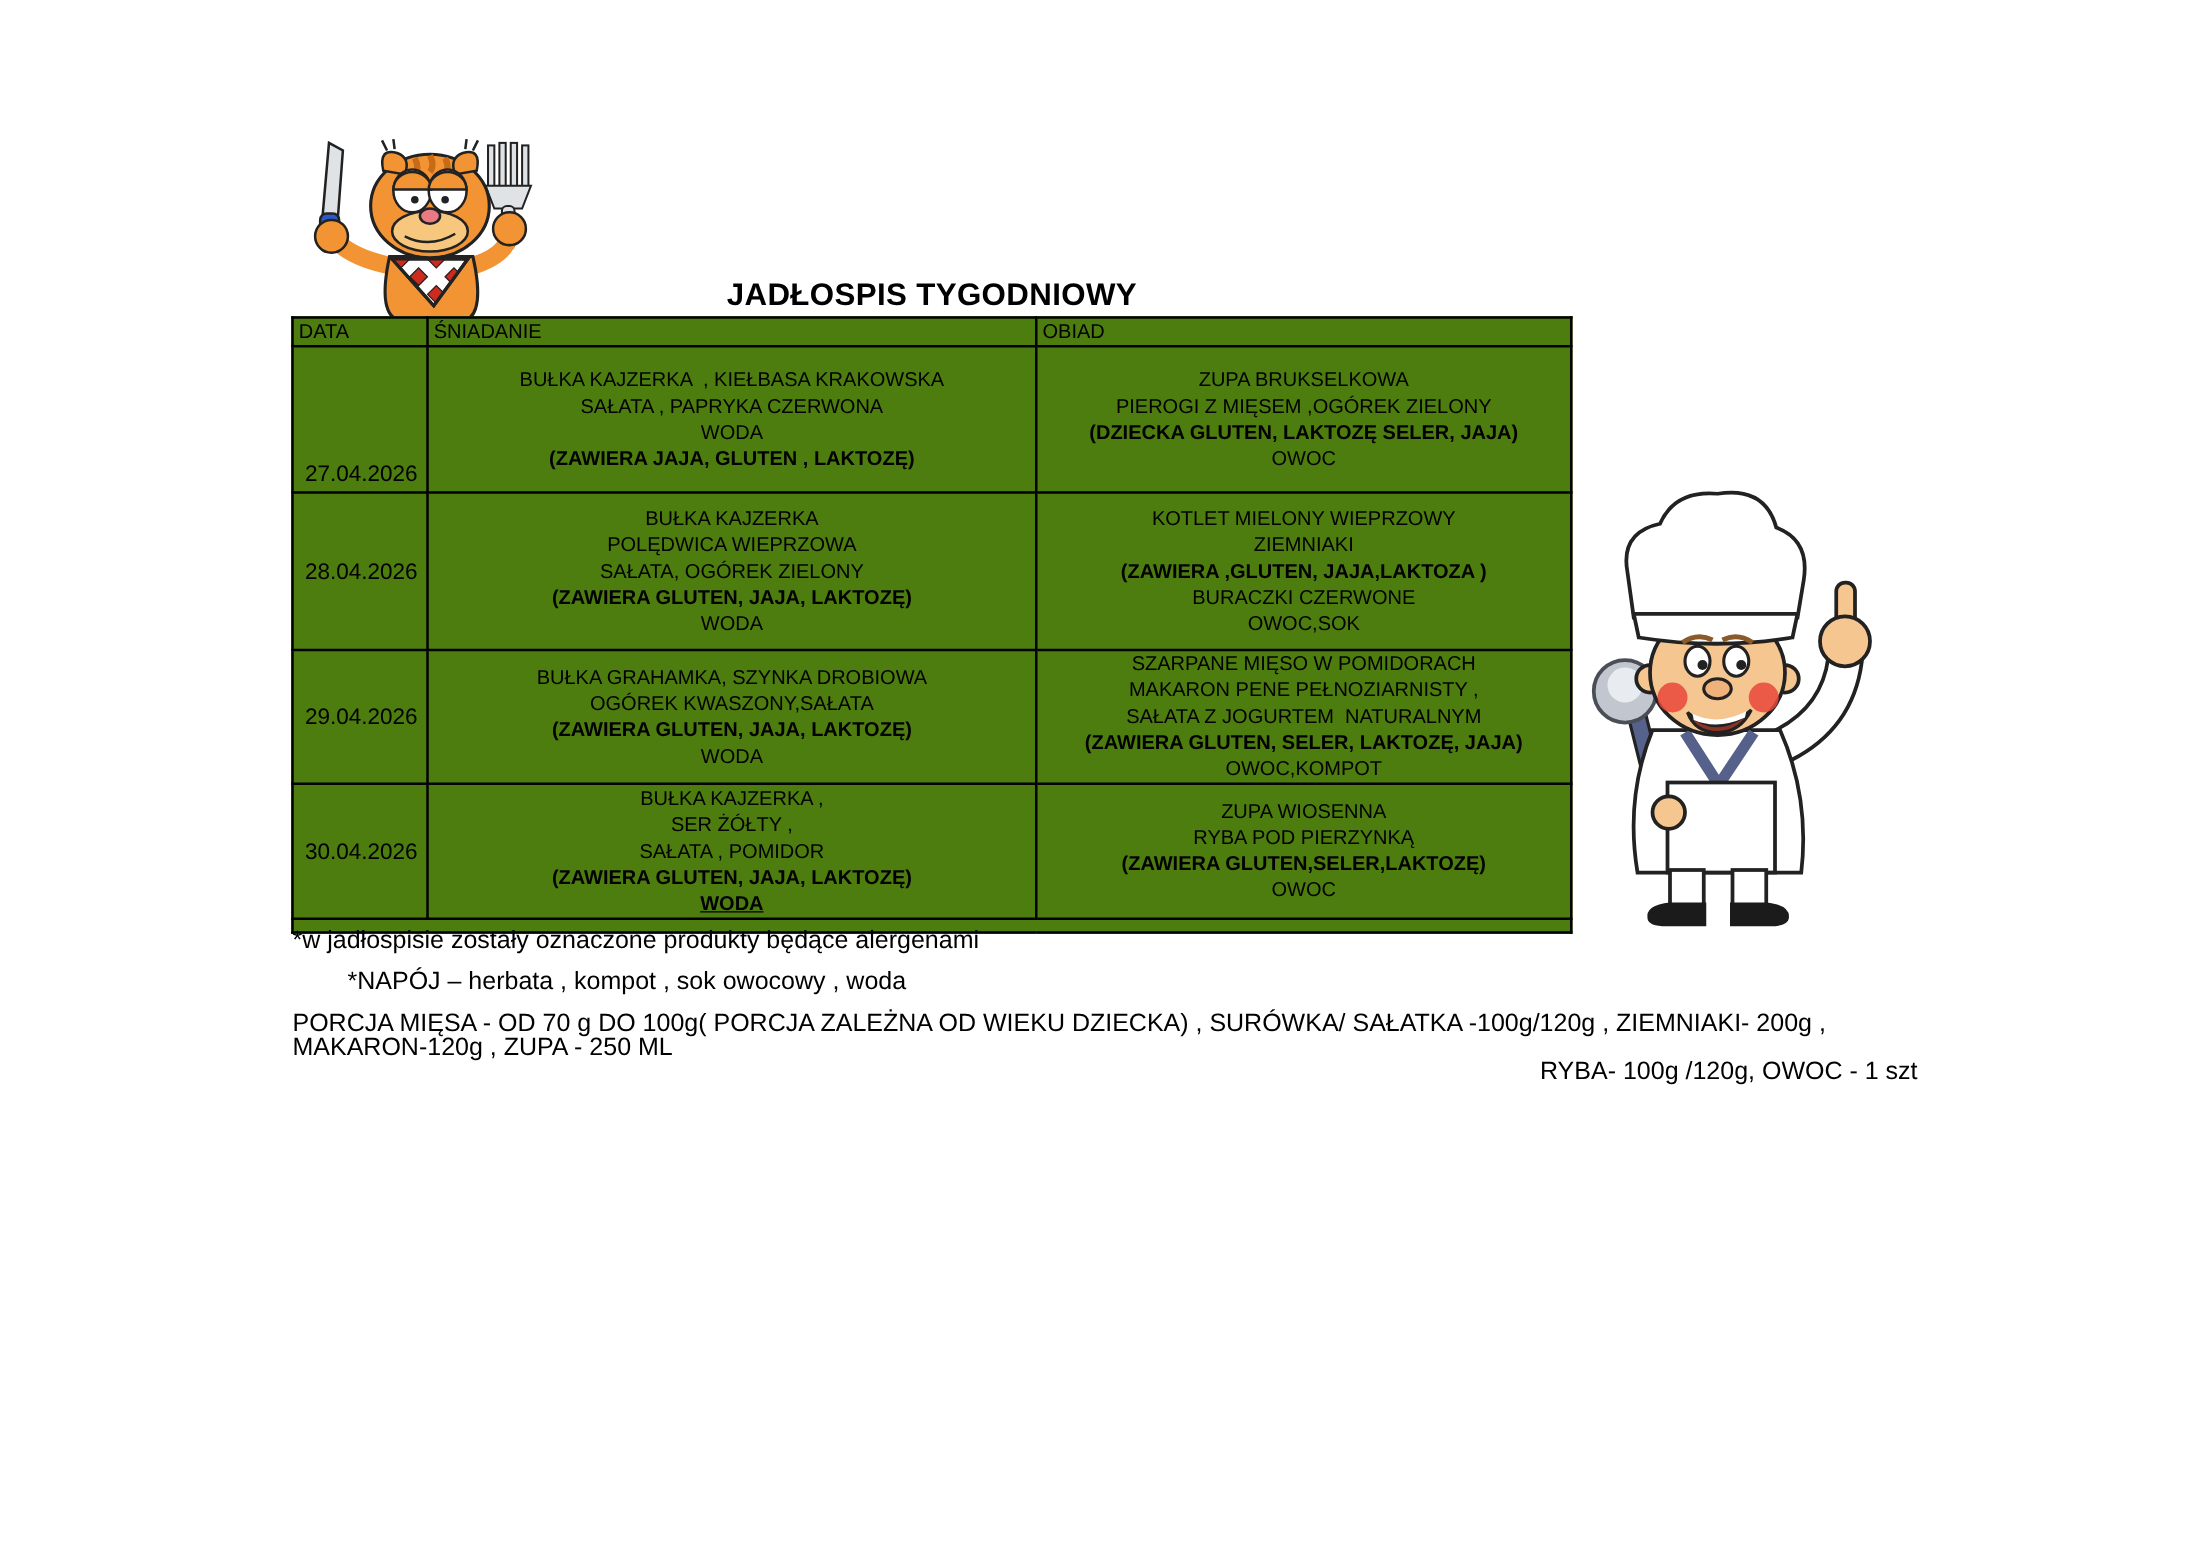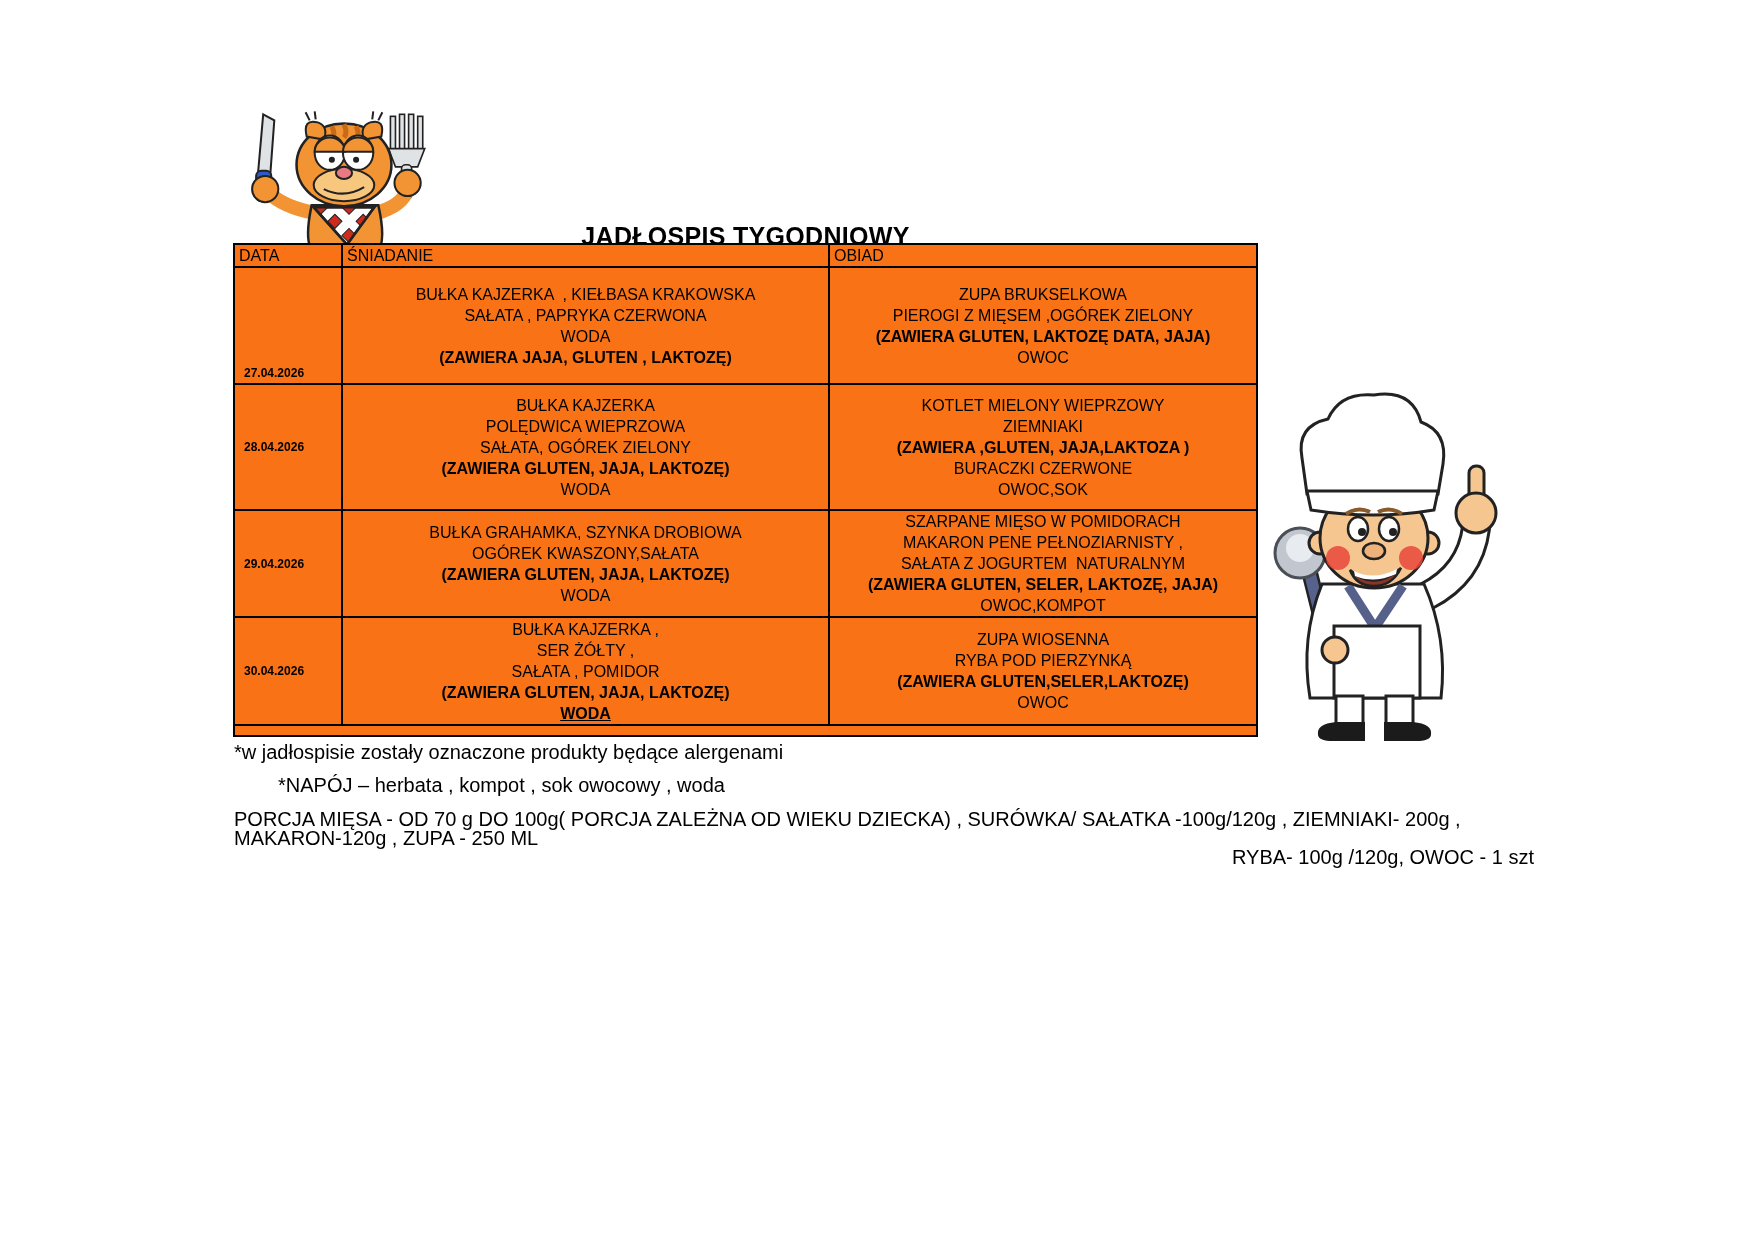--- a/index.html
+++ b/index.html
@@ -5,26 +5,26 @@
   html,body{margin:0;padding:0;background:#fff;}
   .page{position:relative;width:1755px;height:1241px;background:#ffffff;
         font-family:"Liberation Sans",sans-serif;color:#000;overflow:hidden;}
 
   .garfield{position:absolute;left:243px;top:110px;width:207px;height:150px;}
   .chef{position:absolute;left:1222px;top:386px;width:295px;height:365px;z-index:5;}
 
   .title{position:absolute;left:233px;top:221px;width:1023px;margin:1px;
          text-align:center;font-size:25px;font-weight:bold;letter-spacing:.3px;}
 
-  .menu-table{position:absolute;left:233px;top:243px;width:1023px;
-              border-collapse:collapse;table-layout:fixed;background:#f97316;}
+  .menu-table{position:absolute;left:233px;top:253px;width:1023px;
+              border-collapse:collapse;table-layout:fixed;background:#4d7c0f;}
   .menu-table th,.menu-table td{border:2px solid #000;}
   .menu-table thead th{font-weight:normal;text-align:left;font-size:16px;
                        height:21px;padding:0 4px;line-height:21px;}
-  .date-cell{font-size:12px;padding:0 16px 0 9px;vertical-align:middle;font-weight:bold;}
+  .date-cell{font-size:18px;padding:0 16px 0 9px;vertical-align:middle;}
   tbody tr:nth-child(1){height:117px;}
   tbody tr:nth-child(2){height:126px;}
   tbody tr:nth-child(3){height:107px;}
   tbody tr:nth-child(4){height:108px;}
   tbody tr:nth-child(1) .date-cell{vertical-align:bottom;padding-bottom:3px;}
   .meal-cell{text-align:center;vertical-align:middle;font-size:16px;
              line-height:21px;padding:0 12px;overflow:hidden;}
   .line{white-space:pre-wrap;}
   .line.bold{font-weight:bold;}
   .line.underline{text-decoration:underline;}
@@ -118,21 +118,21 @@
           <td class="date-cell"><span>27.04.2026</span></td>
           <td class="meal-cell">
             <div class="line">BUŁKA KAJZERKA  , KIEŁBASA KRAKOWSKA</div>
             <div class="line">SAŁATA , PAPRYKA CZERWONA</div>
             <div class="line">WODA</div>
             <div class="line bold">(ZAWIERA JAJA, GLUTEN , LAKTOZĘ)</div>
           </td>
           <td class="meal-cell">
             <div class="line">ZUPA BRUKSELKOWA</div>
             <div class="line">PIEROGI Z MIĘSEM ,OGÓREK ZIELONY</div>
-            <div class="line bold">(ZAWIERA GLUTEN, LAKTOZĘ DATA, JAJA)</div>
+            <div class="line bold">(DZIECKA GLUTEN, LAKTOZĘ SELER, JAJA)</div>
             <div class="line">OWOC</div>
           </td>
         </tr>
         <tr>
           <td class="date-cell"><span>28.04.2026</span></td>
           <td class="meal-cell">
             <div class="line">BUŁKA KAJZERKA</div>
             <div class="line">POLĘDWICA WIEPRZOWA</div>
             <div class="line">SAŁATA, OGÓREK ZIELONY</div>
             <div class="line bold">(ZAWIERA GLUTEN, JAJA, LAKTOZĘ)</div>

